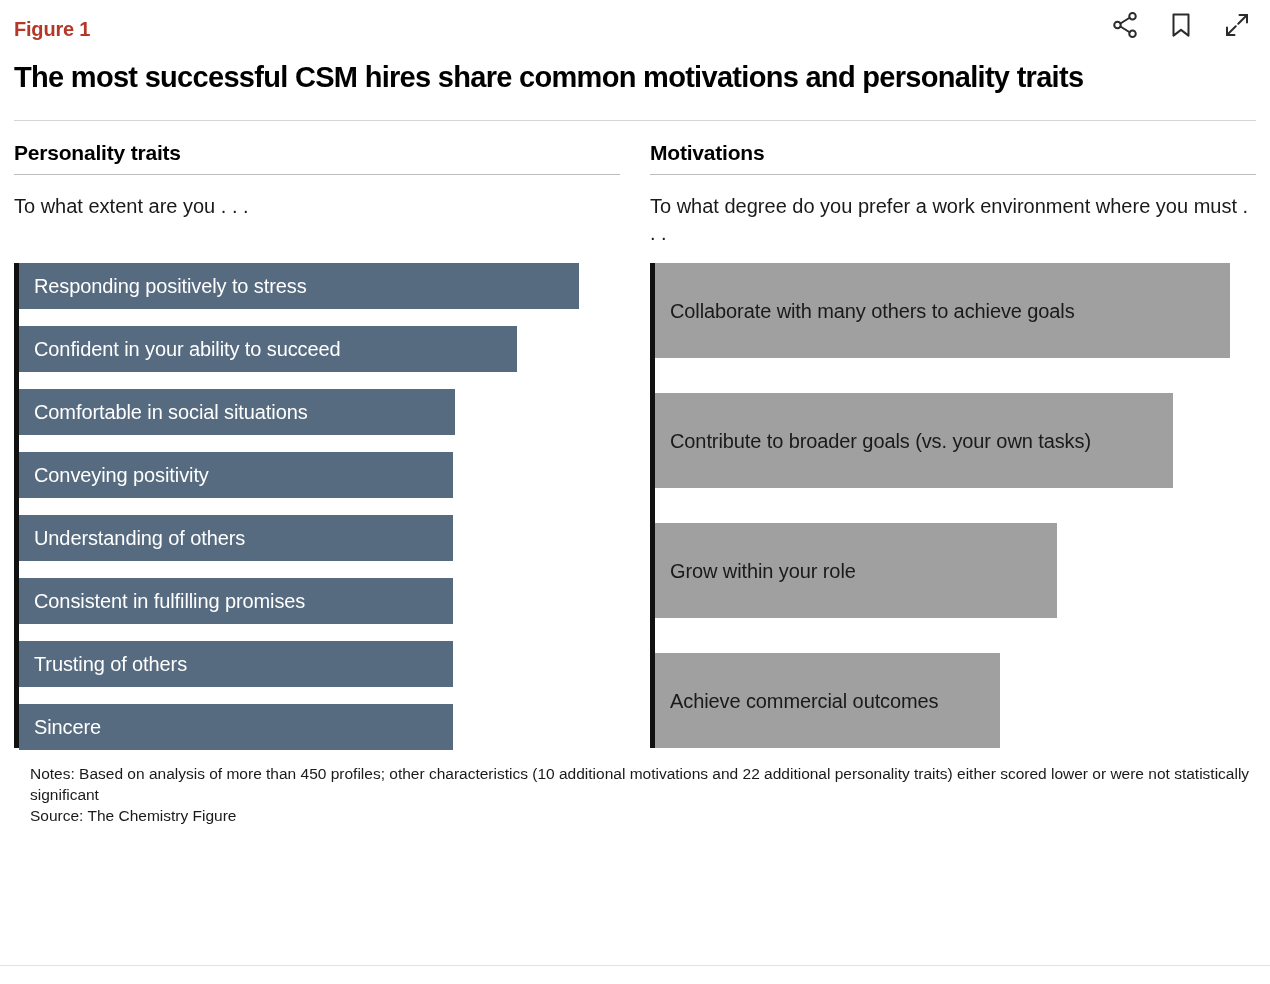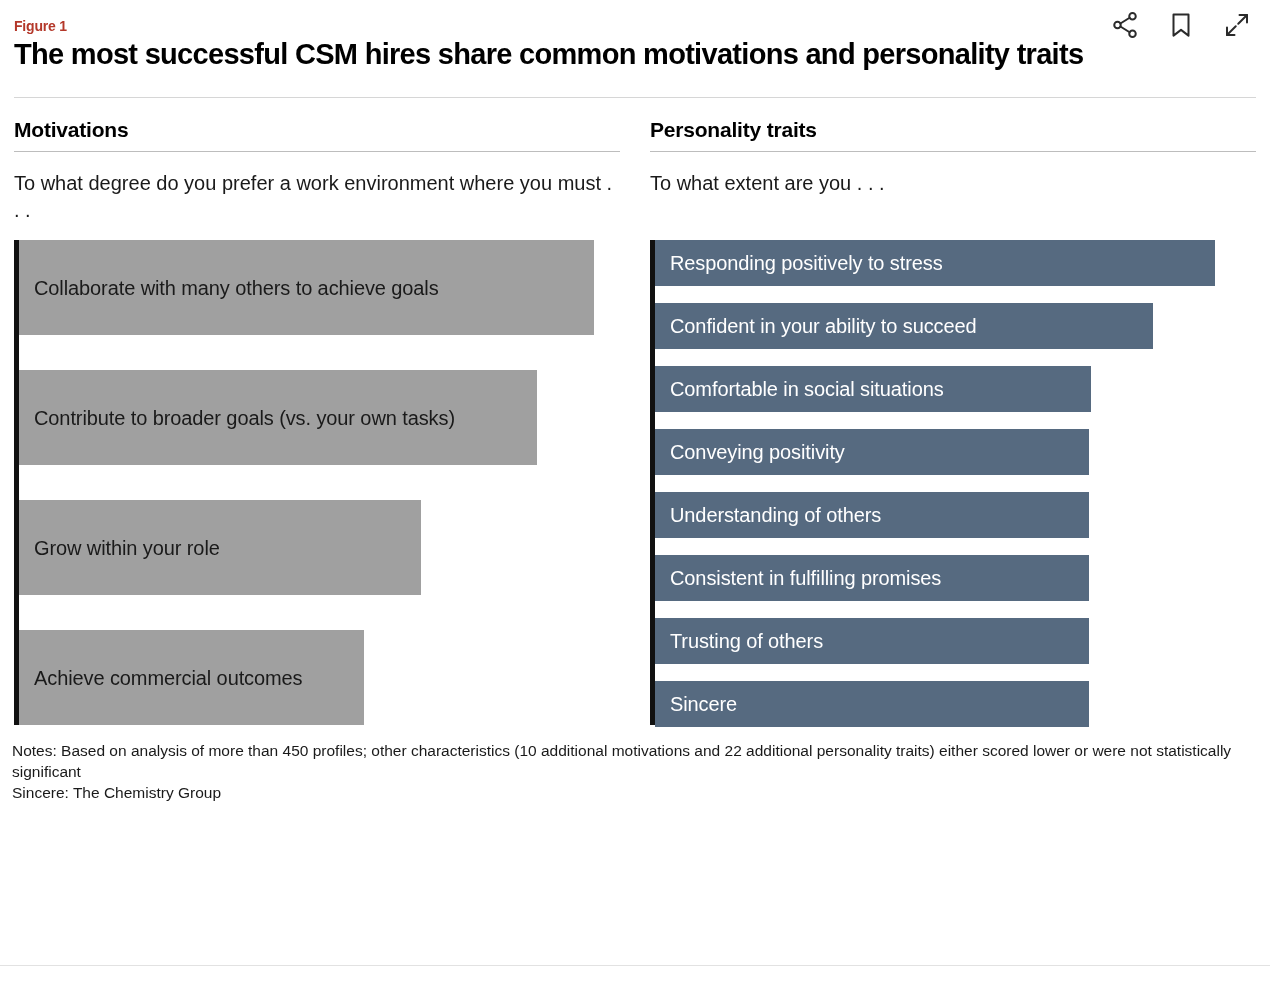--- a/index.html
+++ b/index.html
@@ -21,24 +21,24 @@
     box-sizing: border-box;
     padding: 0;
     background: #ffffff;
   }
   .header {
     padding: 18px 14px 0 14px;
     position: relative;
   }
   .fig-label {
     color: #b4382a;
-    font-size: 14px;
+    font-size: 20px;
     font-weight: bold;
     letter-spacing: -0.2px;
-    margin: 0 0 0 0;
+    margin: 0 0 16px 0;
   }
   .fig-title {
     font-size: 29px;
     font-weight: bold;
     line-height: 1.42;
     letter-spacing: -0.7px;
     margin: 0;
     max-width: 1160px;
     color: #000;
   }
@@ -123,21 +123,21 @@
   .bar.gray .bar-label {
     color: #1a1a1a;
   }
   .bar.blue {
     background: #566a80;
   }
   .bar.blue .bar-label {
     color: #ffffff;
   }
   .notes {
-    padding: 16px 14px 0 12px;
+    padding: 16px 14px 0 30px;
     font-size: 15.5px;
     line-height: 1.35;
     color: #1a1a1a;
   }
   .notes div {
     white-space: pre-wrap;
   }
   .bottom-rule {
     position: absolute;
     left: 0;
@@ -177,20 +177,78 @@
       </span>
     </div>
     <p class="fig-label">Figure 1</p>
     <h1 class="fig-title">The most successful CSM hires share common motivations and personality traits</h1>
   </div>
 
   <div class="divider"></div>
 
   <div class="columns">
 
+    <div class="col">
+      <h2 class="col-title">Personality traits</h2>
+      <div class="col-rule"></div>
+      <p class="col-sub">To what extent are you . . .</p>
+
+      <div class="bars" style="height:485px;">
+        <div class="axis-line"></div>
+
+        <div class="bar-row" style="height:46px;margin-bottom:17px;">
+          <div class="bar blue" style="width:560px;height:46px;">
+            <span class="bar-label">Responding positively to stress</span>
+          </div>
+        </div>
+
+        <div class="bar-row" style="height:46px;margin-bottom:17px;">
+          <div class="bar blue" style="width:498px;height:46px;">
+            <span class="bar-label">Confident in your ability to succeed</span>
+          </div>
+        </div>
+
+        <div class="bar-row" style="height:46px;margin-bottom:17px;">
+          <div class="bar blue" style="width:436px;height:46px;">
+            <span class="bar-label">Comfortable in social situations</span>
+          </div>
+        </div>
+
+        <div class="bar-row" style="height:46px;margin-bottom:17px;">
+          <div class="bar blue" style="width:434px;height:46px;">
+            <span class="bar-label">Conveying positivity</span>
+          </div>
+        </div>
+
+        <div class="bar-row" style="height:46px;margin-bottom:17px;">
+          <div class="bar blue" style="width:434px;height:46px;">
+            <span class="bar-label">Understanding of others</span>
+          </div>
+        </div>
+
+        <div class="bar-row" style="height:46px;margin-bottom:17px;">
+          <div class="bar blue" style="width:434px;height:46px;">
+            <span class="bar-label">Consistent in fulfilling promises</span>
+          </div>
+        </div>
+
+        <div class="bar-row" style="height:46px;margin-bottom:17px;">
+          <div class="bar blue" style="width:434px;height:46px;">
+            <span class="bar-label">Trusting of others</span>
+          </div>
+        </div>
+
+        <div class="bar-row" style="height:46px;">
+          <div class="bar blue" style="width:434px;height:46px;">
+            <span class="bar-label">Sincere</span>
+          </div>
+        </div>
+      </div>
+    </div>
+
     <div class="col" style="max-width:612px;">
       <h2 class="col-title">Motivations</h2>
       <div class="col-rule"></div>
       <p class="col-sub">To what degree do you prefer a work environment where you must . . .</p>
 
       <div class="bars" style="height:485px;">
         <div class="axis-line"></div>
 
         <div class="bar-row" style="height:95px;margin-bottom:35px;">
           <div class="bar gray" style="width:575px;height:95px;">
@@ -211,79 +269,21 @@
         </div>
 
         <div class="bar-row" style="height:95px;">
           <div class="bar gray" style="width:345px;height:95px;">
             <span class="bar-label">Achieve commercial outcomes</span>
           </div>
         </div>
       </div>
     </div>
 
-    <div class="col">
-      <h2 class="col-title">Personality traits</h2>
-      <div class="col-rule"></div>
-      <p class="col-sub">To what extent are you . . .</p>
-
-      <div class="bars" style="height:485px;">
-        <div class="axis-line"></div>
-
-        <div class="bar-row" style="height:46px;margin-bottom:17px;">
-          <div class="bar blue" style="width:560px;height:46px;">
-            <span class="bar-label">Responding positively to stress</span>
-          </div>
-        </div>
-
-        <div class="bar-row" style="height:46px;margin-bottom:17px;">
-          <div class="bar blue" style="width:498px;height:46px;">
-            <span class="bar-label">Confident in your ability to succeed</span>
-          </div>
-        </div>
-
-        <div class="bar-row" style="height:46px;margin-bottom:17px;">
-          <div class="bar blue" style="width:436px;height:46px;">
-            <span class="bar-label">Comfortable in social situations</span>
-          </div>
-        </div>
-
-        <div class="bar-row" style="height:46px;margin-bottom:17px;">
-          <div class="bar blue" style="width:434px;height:46px;">
-            <span class="bar-label">Conveying positivity</span>
-          </div>
-        </div>
-
-        <div class="bar-row" style="height:46px;margin-bottom:17px;">
-          <div class="bar blue" style="width:434px;height:46px;">
-            <span class="bar-label">Understanding of others</span>
-          </div>
-        </div>
-
-        <div class="bar-row" style="height:46px;margin-bottom:17px;">
-          <div class="bar blue" style="width:434px;height:46px;">
-            <span class="bar-label">Consistent in fulfilling promises</span>
-          </div>
-        </div>
-
-        <div class="bar-row" style="height:46px;margin-bottom:17px;">
-          <div class="bar blue" style="width:434px;height:46px;">
-            <span class="bar-label">Trusting of others</span>
-          </div>
-        </div>
-
-        <div class="bar-row" style="height:46px;">
-          <div class="bar blue" style="width:434px;height:46px;">
-            <span class="bar-label">Sincere</span>
-          </div>
-        </div>
-      </div>
-    </div>
-
   </div>
 
   <div class="notes">
     <div>Notes: Based on analysis of more than 450 profiles; other characteristics (10 additional motivations and 22 additional personality traits) either scored lower or were not statistically significant</div>
-    <div>Sincere: The Chemistry Group</div>
+    <div>Source: The Chemistry Figure</div>
   </div>
 
   <div class="bottom-rule"></div>
 </div>
 
 </body></html>

